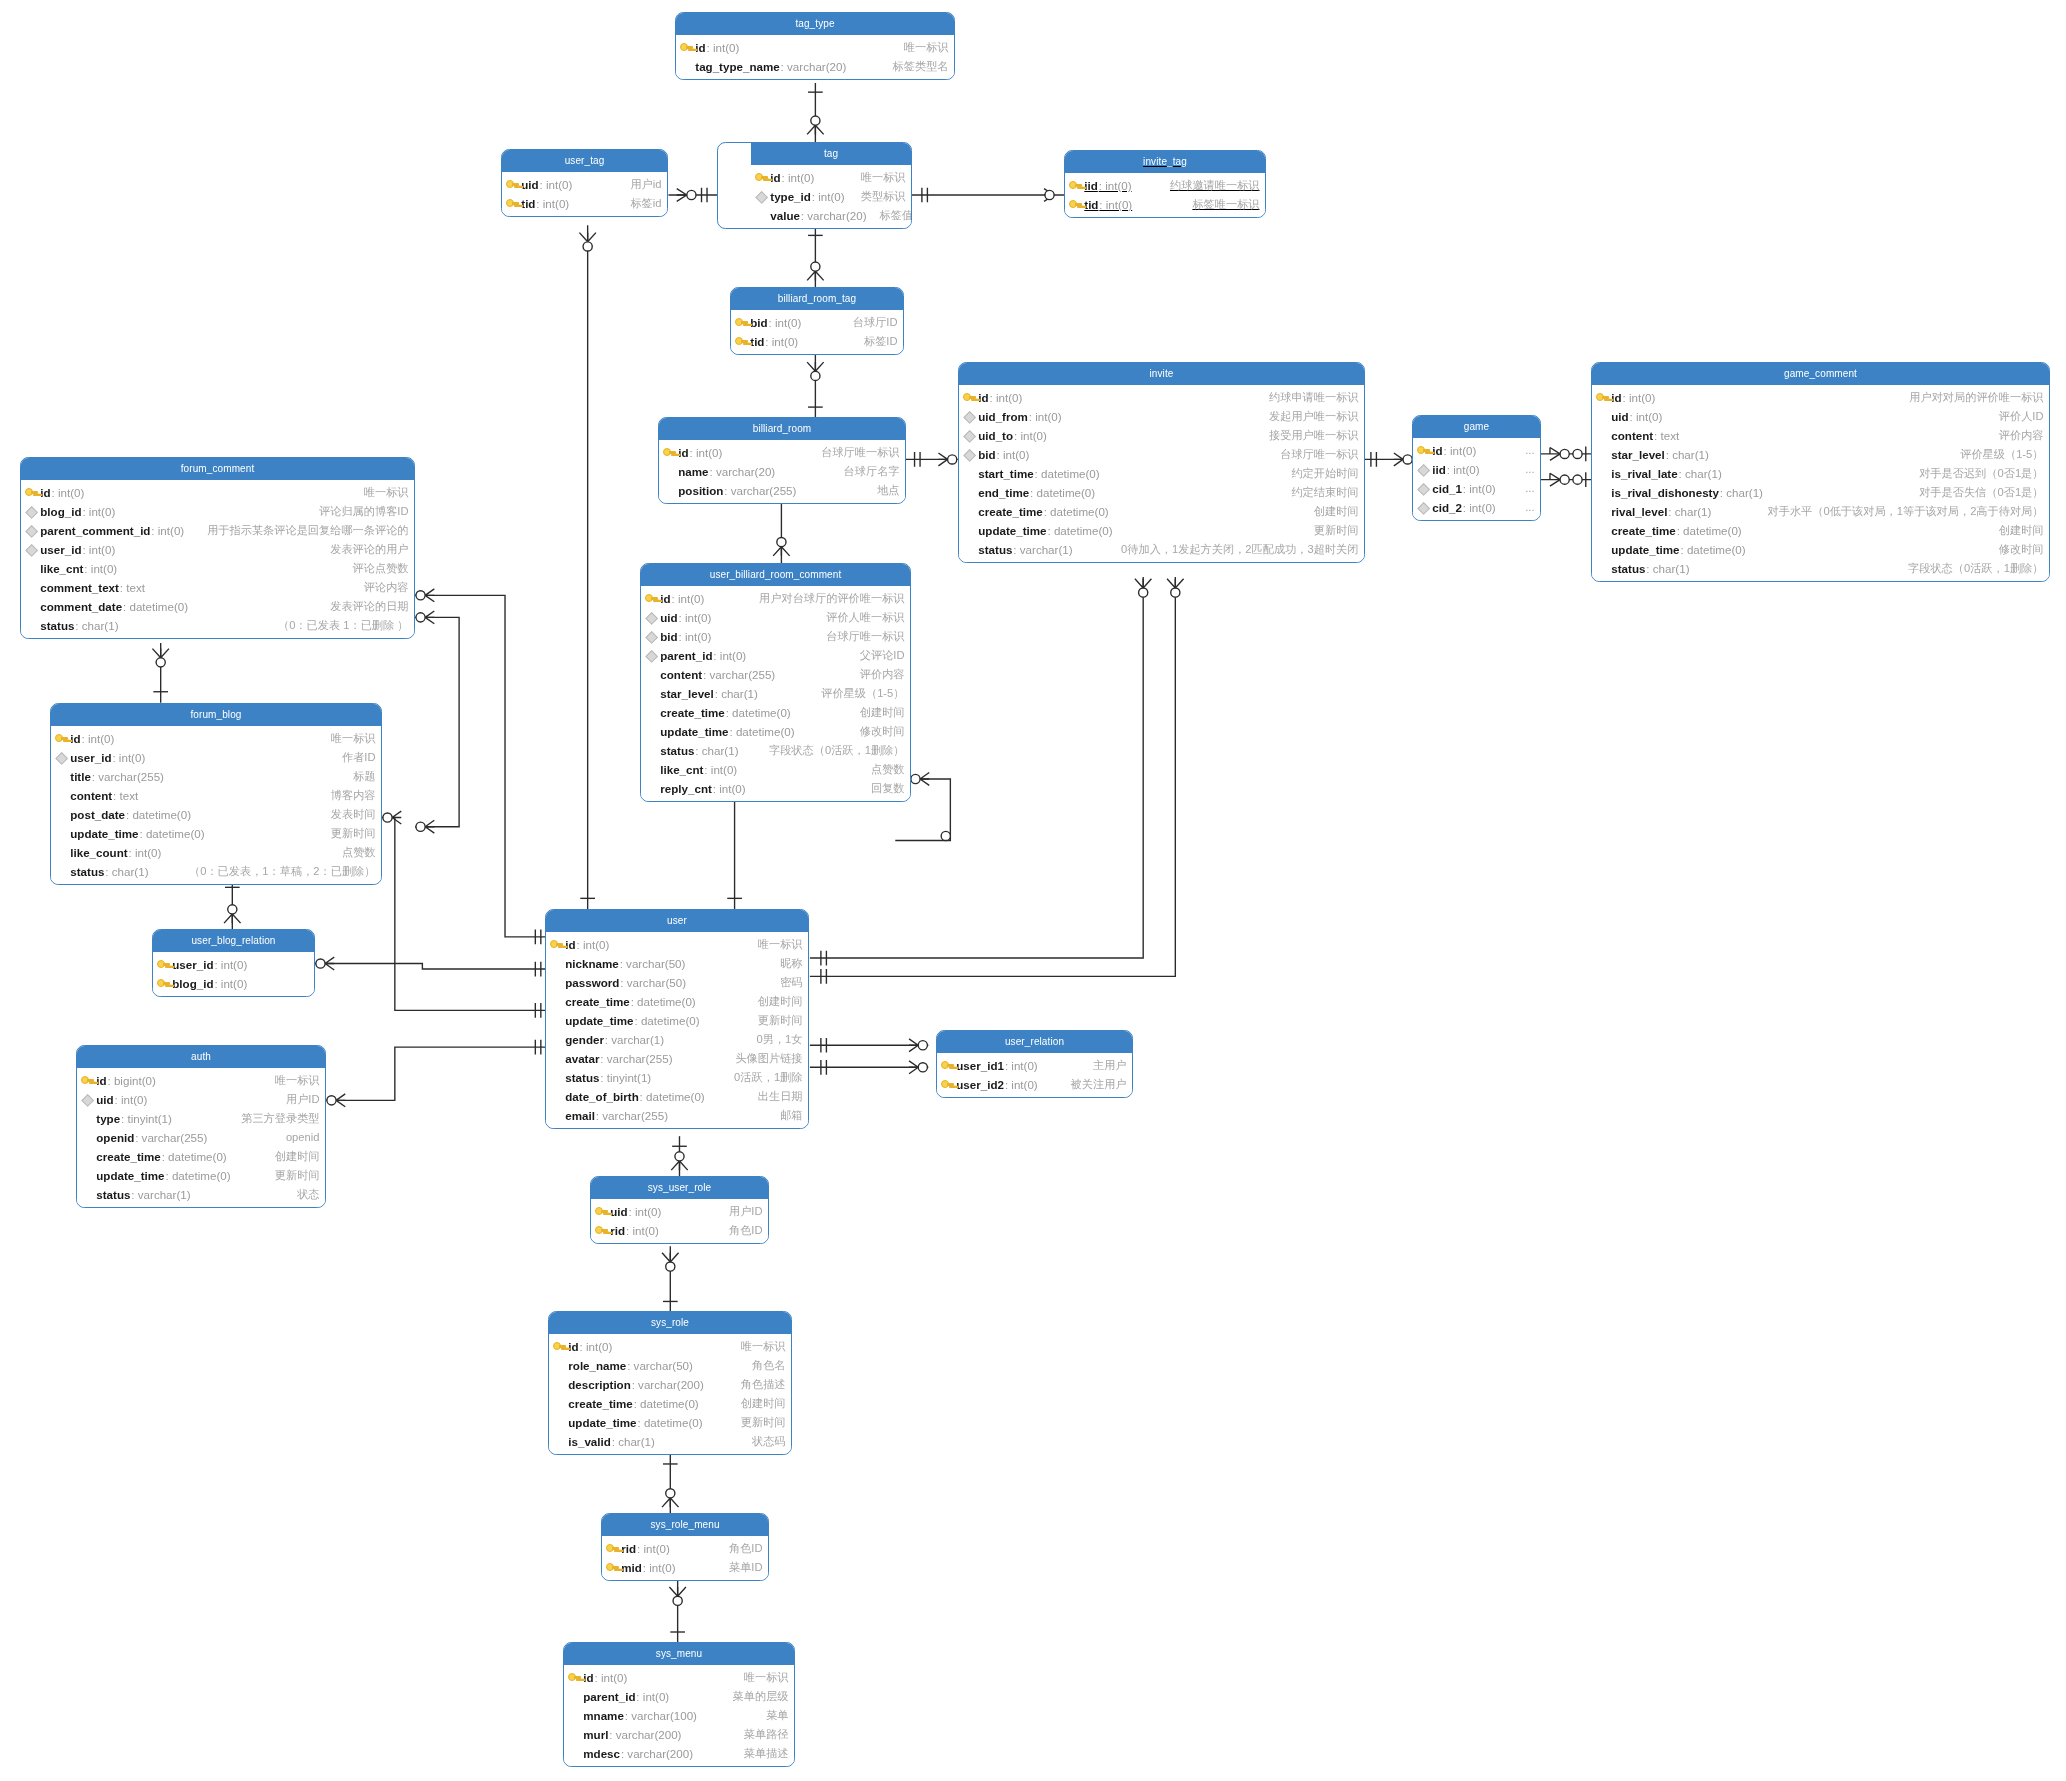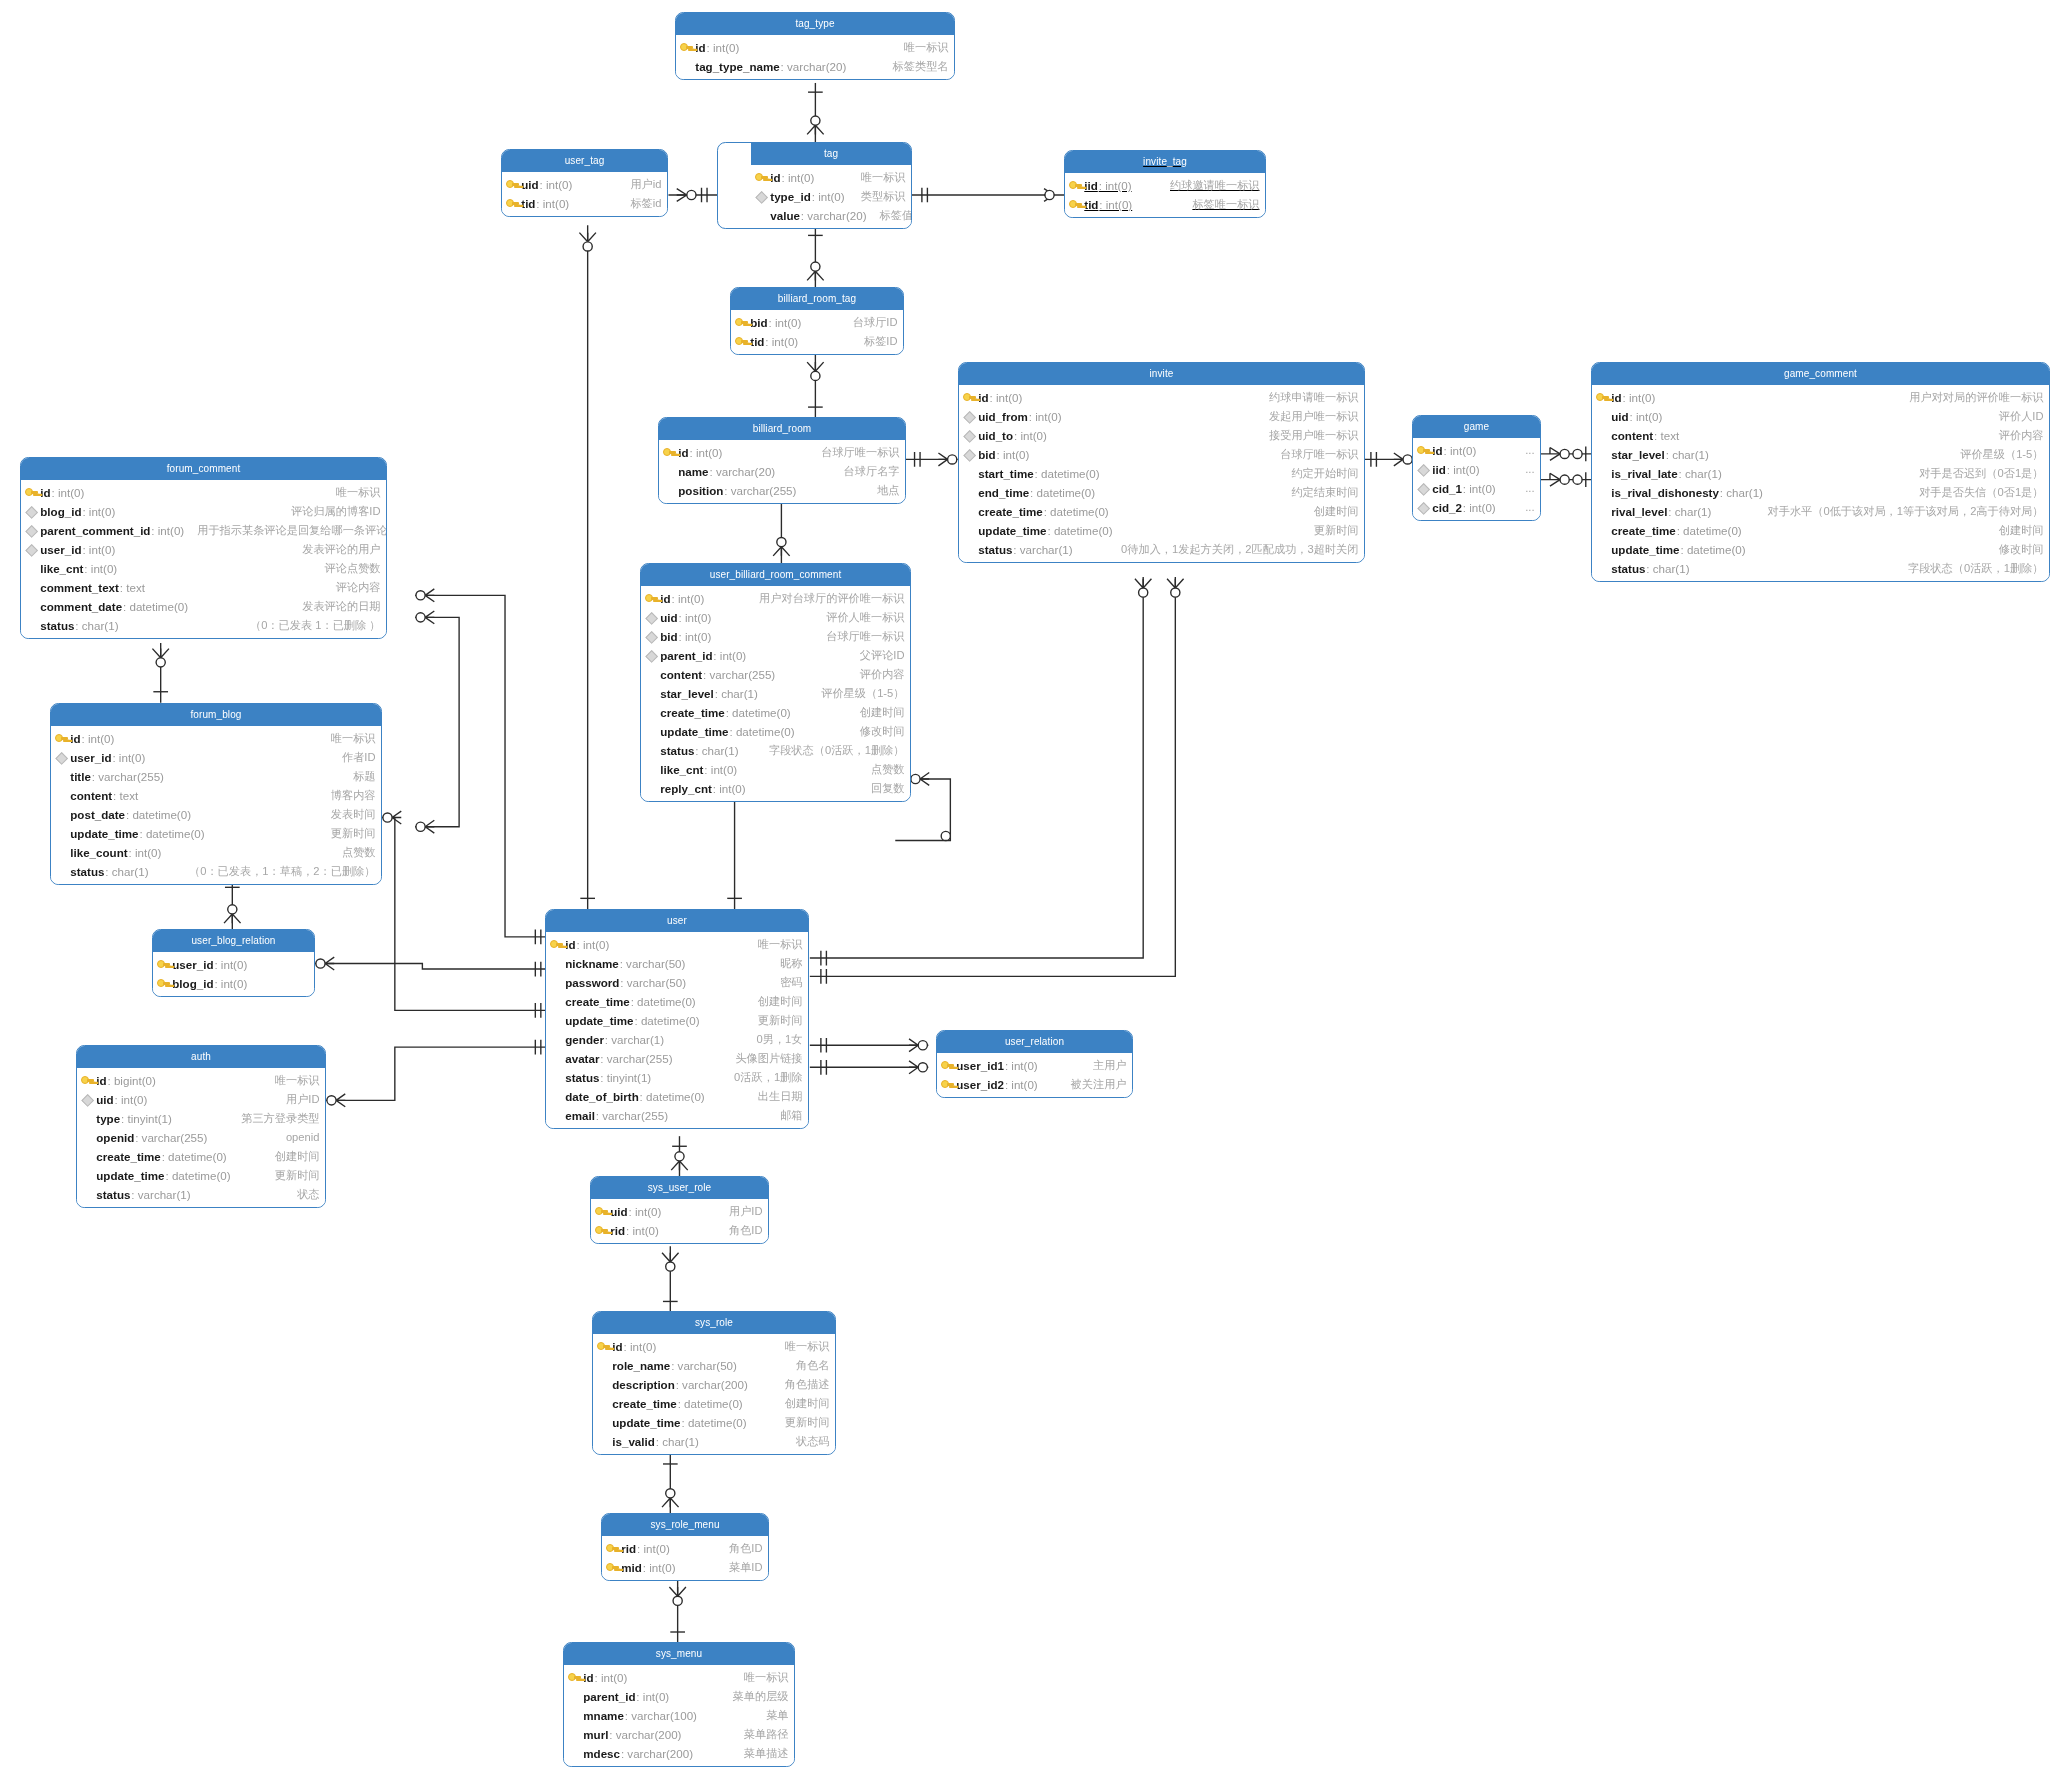--- a/index.html
+++ b/index.html
@@ -524,21 +524,21 @@
             <span class="acomment">修改时间</span>
           </div>
           <div class="attr">
             <span class="ikon none"></span>
             <span class="aname">status</span>
             <span class="atype">: char(1)</span>
             <span class="acomment">字段状态（0活跃，1删除）</span>
           </div>
         </div>
       </div>
-      <div class="entity" style="left: 20px; top: 457px; width: 367px;">
+      <div class="entity" style="left: 20px; top: 457px; width: 395px;">
         <div class="hdr">forum_comment</div>
         <div class="body">
           <div class="attr">
             <span class="ikon key"></span>
             <span class="aname">id</span>
             <span class="atype">: int(0)</span>
             <span class="acomment">唯一标识</span>
           </div>
           <div class="attr">
             <span class="ikon fk"></span>
@@ -864,21 +864,21 @@
             <span class="acomment">用户ID</span>
           </div>
           <div class="attr">
             <span class="ikon key"></span>
             <span class="aname">rid</span>
             <span class="atype">: int(0)</span>
             <span class="acomment">角色ID</span>
           </div>
         </div>
       </div>
-      <div class="entity" style="left: 548px; top: 1311px; width: 244px; margin-left: 44px;">
+      <div class="entity" style="left: 548px; top: 1311px; width: 244px;">
         <div class="hdr">sys_role</div>
         <div class="body">
           <div class="attr">
             <span class="ikon key"></span>
             <span class="aname">id</span>
             <span class="atype">: int(0)</span>
             <span class="acomment">唯一标识</span>
           </div>
           <div class="attr">
             <span class="ikon none"></span>

